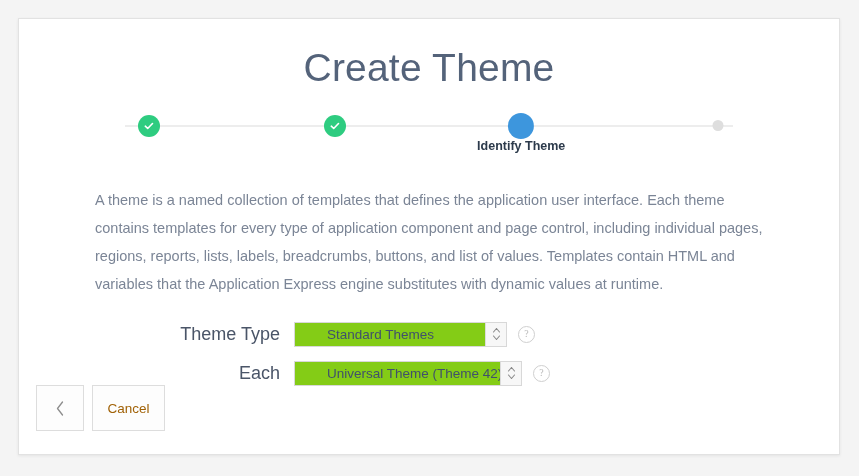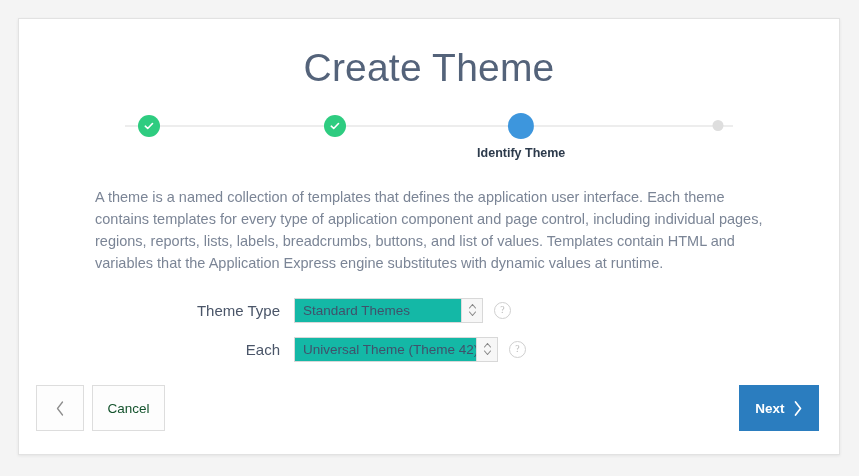--- a/index.html
+++ b/index.html
@@ -81,61 +81,62 @@
     background: #dedede;
   }
   .step-dot .check {
     position: absolute;
     left: 0; right: 0; top: 0; bottom: 0;
     display: flex;
     align-items: center;
     justify-content: center;
   }
   .step-label {
-    margin-top: 7px;
+    margin-top: 0;
     font-size: 12.5px;
     font-weight: bold;
     color: #2c3a4b;
     white-space: nowrap;
   }
 
   
   .wizard-body {
     margin: 28px 76px 5px 76px;
     font-size: 14.5px;
-    line-height: 22px;
+    line-height: 28px;
     color: #7b8596;
   }
 
   
   .form-area {
     margin-top: 24px;
   }
   .form-row {
     display: flex;
     align-items: center;
     justify-content: flex-start;
     margin-bottom: 14px;
   }
   .form-label {
     width: 275px;
     text-align: right;
     padding-right: 14px;
-    font-size: 15px;
+    font-size: 18px;
     color: #4a5568;
     box-sizing: border-box;
     padding-left: 44px;
   }
   .select-wrap {
     display: inline-flex;
     align-items: stretch;
     border: 1px solid #d8d8d8;
-    background: #14b8a6;
+    background: #84cc16;
     height: 25px;
     box-sizing: border-box;
+    padding-left: 24px;
   }
   .select-value {
     display: flex;
     align-items: center;
     padding: 0 8px;
     font-size: 13.5px;
     color: #40516b;
     white-space: nowrap;
   }
   .select-value.w1 { width: 150px; }
@@ -175,21 +176,21 @@
     display: flex;
     align-items: center;
     justify-content: center;
     font-size: 13.5px;
     cursor: pointer;
     user-select: none;
   }
   .btn-plain {
     background: #fdfdfd;
     border: 1px solid #dddddd;
-    color: #14532d;
+    color: #a16207;
     height: 46px;
   }
   .btn-back {
     left: 17px;
     top: 7px;
     width: 48px;
   }
   .btn-cancel {
     left: 73px;
     top: 7px;
@@ -295,24 +296,16 @@
         <svg width="11" height="17" viewBox="0 0 11 17" aria-hidden="true">
           <path d="M7.5 2 L2.5 8.5 L7.5 15" fill="none" stroke="#8d8d8d" stroke-width="1.3" stroke-linecap="round" stroke-linejoin="round"></path>
         </svg>
       </span>
     </div>
 
     <div class="btn btn-plain btn-cancel">
       <span>Cancel</span>
     </div>
 
-    <div class="btn btn-next">
-      <span>Next</span>
-      <span class="chev">
-        <svg width="11" height="17" viewBox="0 0 11 17" aria-hidden="true">
-          <path d="M3.5 2 L8.5 8.5 L3.5 15" fill="none" stroke="#ffffff" stroke-width="1.7" stroke-linecap="round" stroke-linejoin="round"></path>
-        </svg>
-      </span>
-    </div>
 
   </div>
 
 </div>
 
 </body></html>

